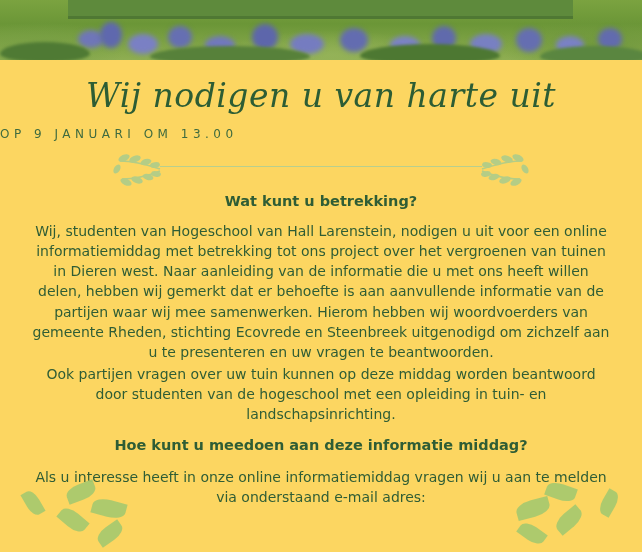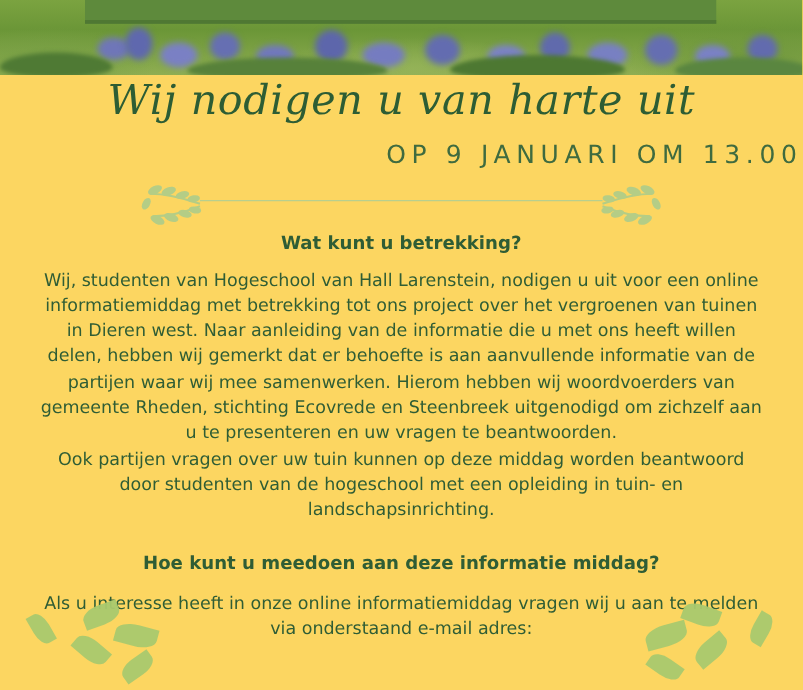--- a/index.html
+++ b/index.html
@@ -73,28 +73,29 @@
     width: 642px;
     height: 492px;
   }
 
   .script-title {
     font-family: "DejaVu Serif", serif;
     font-style: italic;
     font-size: 33px;
     color: #2d5d34;
     text-align: center;
+    margin-top: 16px;
     letter-spacing: 0.5px;
     font-weight: normal;
   }
 
   .subtitle {
-    text-align: right;
+    text-align: left;
     font-family: "DejaVu Sans", sans-serif;
-    font-size: 20px;
+    font-size: 12px;
     letter-spacing: 4.5px;
     color: #3f6b3f;
     margin-top: 12px;
   }
 
   .divider {
     position: relative;
     height: 44px;
     margin-top: 4px;
   }
@@ -127,21 +128,21 @@
     width: 582px;
     margin: 12px auto 0 auto;
     text-align: center;
     font-size: 14px;
     line-height: 1.44;
     color: #2f5d35;
   }
   .body-text.p2 { margin-top: 2px; }
 
   .section-heading.second {
-    margin-top: 24px;
+    margin-top: 12px;
   }
 
   .body-text.p3 {
     margin-top: 14px;
   }
 
   
   .leaf-deco {
     position: absolute;
     background: #a9c96e;

